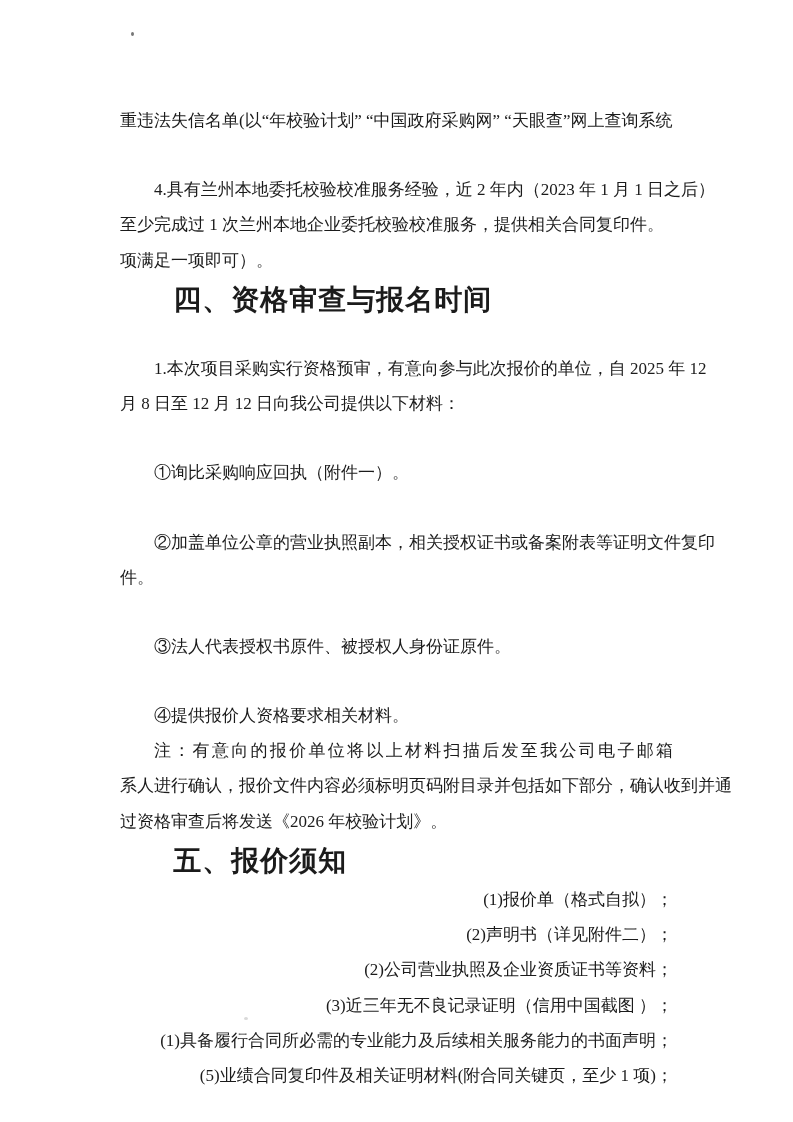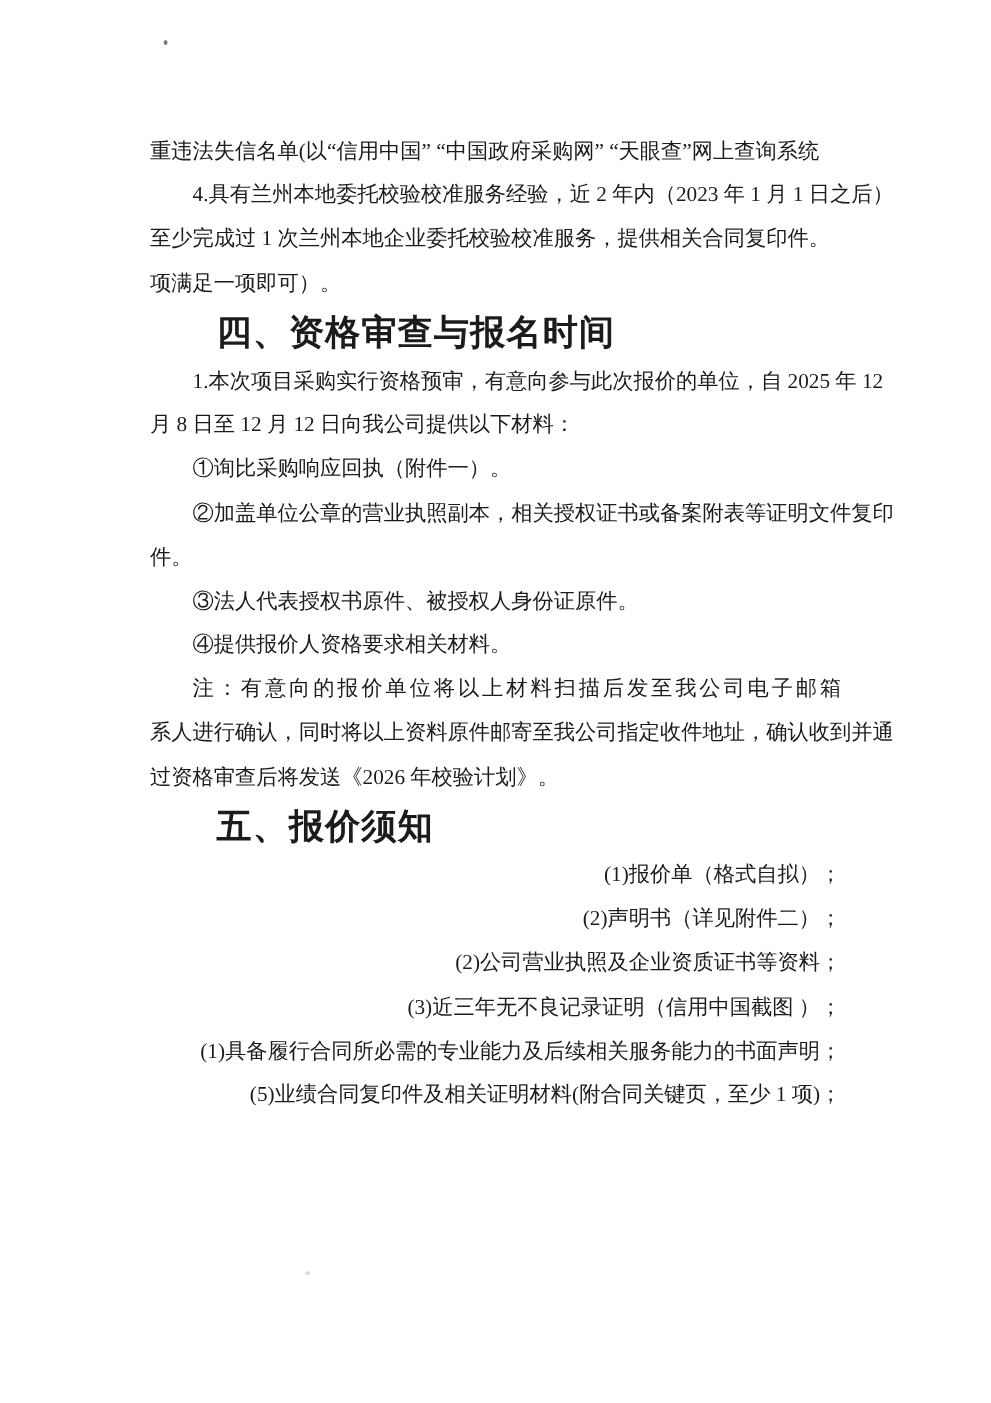--- a/index.html
+++ b/index.html
@@ -22,21 +22,21 @@
     width: 553px;
   }
   .line {
     font-size: 17px;
     line-height: 35.2px;
     height: 35.2px;
     color: #1b1b1b;
     white-space: nowrap;
     text-align: left;
   }
-  .indent   { text-indent: 2em; }
+  .indent   { text-indent: 2em; margin-top: 34px; }
   .indent-sm{ text-indent: 1.3em; }
   .list     { text-indent: 1.8em; text-align: right; }
   .heading  {
     font-family: "Liberation Sans", sans-serif;
     font-weight: bold;
     font-size: 28px;
     text-indent: 1.9em;
     margin: 4px 0;
     letter-spacing: 1px;
   }
@@ -55,34 +55,34 @@
   .speck-2 { left: 244px; top: 1017px; width: 4px; height: 3px; background: #d9d9d9; }
 </style>
 </head>
 <body>
 
 <div class="page">
   <div class="speck speck-1"></div>
   <div class="speck speck-2"></div>
 
   <div class="content">
-    <div class="line plain">重违法失信名单(以“信用中国” “中国政府采购网” “天眼查”网上查询系统</div>
+    <div class="line plain">重违法失信名单(以“年校验计划” “中国政府采购网” “天眼查”网上查询系统</div>
     <div class="line indent">4.具有兰州本地委托校验校准服务经验，近 2 年内（2023 年 1 月 1 日之后）</div>
     <div class="line plain">至少完成过 1 次兰州本地企业委托校验校准服务，提供相关合同复印件。</div>
     <div class="line plain">项满足一项即可）。</div>
     <div class="line heading">四、资格审查与报名时间</div>
     <div class="line indent">1.本次项目采购实行资格预审，有意向参与此次报价的单位，自 2025 年 12</div>
     <div class="line plain">月 8 日至 12 月 12 日向我公司提供以下材料：</div>
     <div class="line indent">①询比采购响应回执（附件一）。</div>
     <div class="line indent">②加盖单位公章的营业执照副本，相关授权证书或备案附表等证明文件复印</div>
     <div class="line plain">件。</div>
     <div class="line indent">③法人代表授权书原件、被授权人身份证原件。</div>
     <div class="line indent">④提供报价人资格要求相关材料。</div>
     <div class="line spread">注：有意向的报价单位将以上材料扫描后发至我公司电子邮箱</div>
-    <div class="line plain">系人进行确认，同时将以上资料原件邮寄至我公司指定收件地址，确认收到并通</div>
+    <div class="line plain">系人进行确认，报价文件内容必须标明页码附目录并包括如下部分，确认收到并通</div>
     <div class="line plain">过资格审查后将发送《2026 年校验计划》。</div>
     <div class="line heading">五、报价须知</div>
     <div class="line list">(1)报价单（格式自拟）；</div>
     <div class="line list">(2)声明书（详见附件二）；</div>
     <div class="line list">(2)公司营业执照及企业资质证书等资料；</div>
     <div class="line list">(3)近三年无不良记录证明（信用中国截图 ）；</div>
     <div class="line list">(1)具备履行合同所必需的专业能力及后续相关服务能力的书面声明；</div>
     <div class="line list">(5)业绩合同复印件及相关证明材料(附合同关键页，至少 1 项)；</div>
   </div>
 </div>

